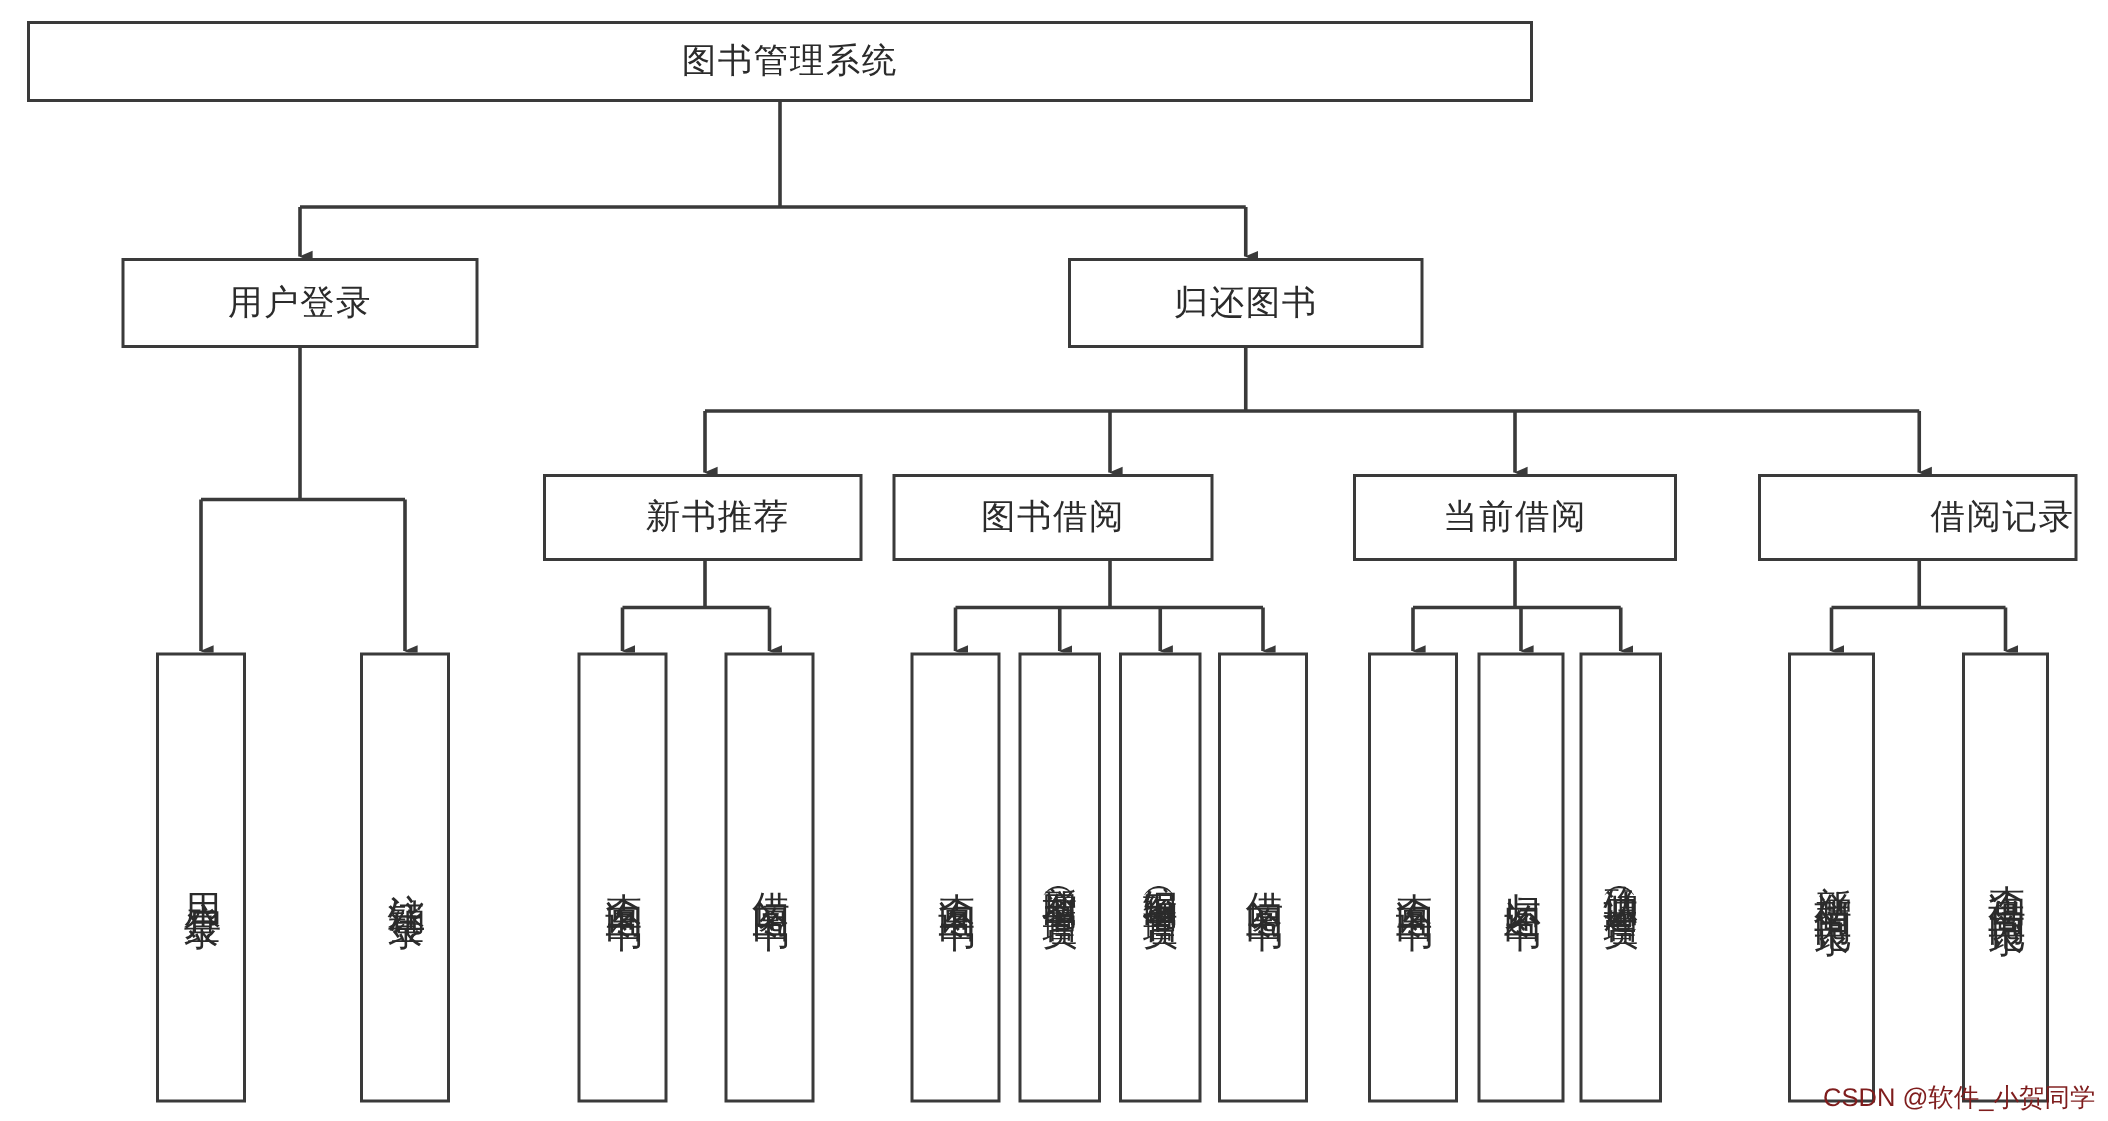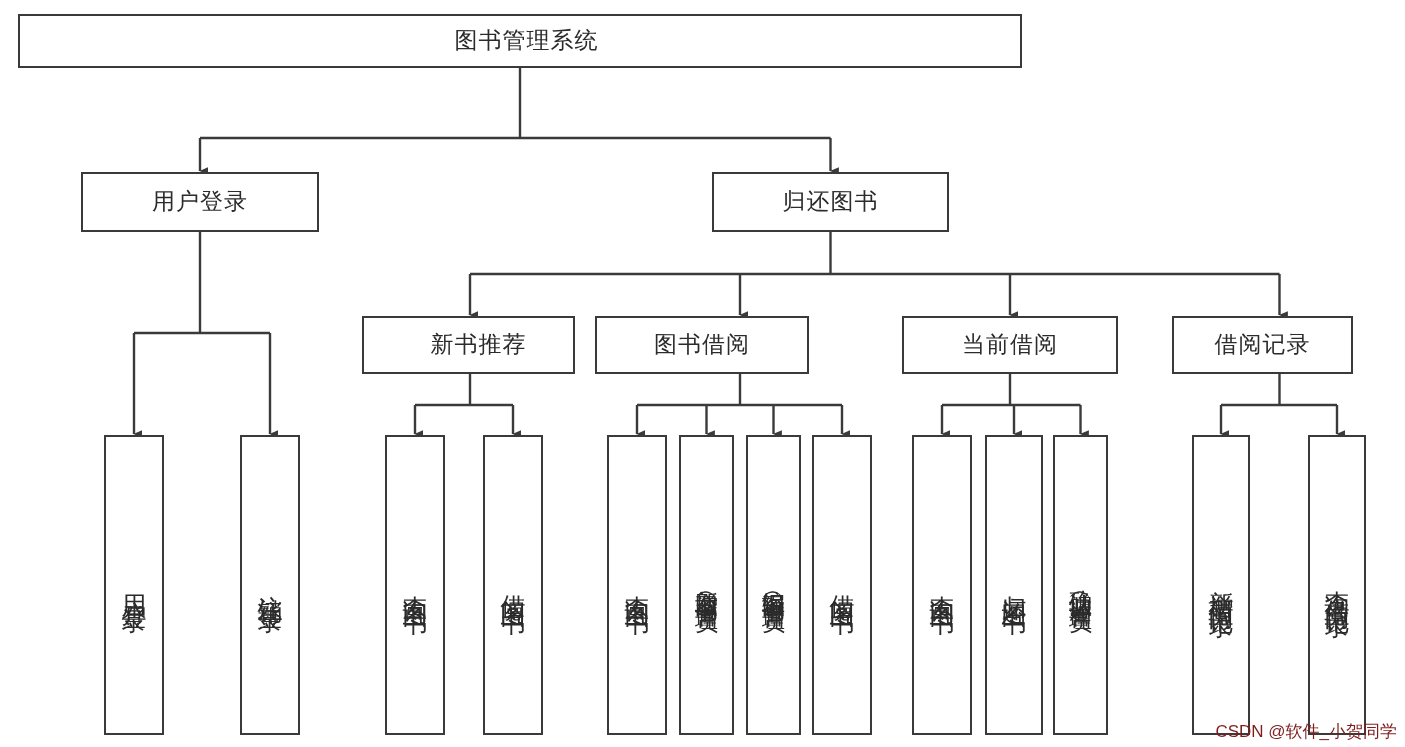--- a/index.html
+++ b/index.html
@@ -125,21 +125,21 @@
       </div>
       <div class="node horiz" style="left: 362px; top: 316px; width: 213px; height: 58px; padding-left: 20px;">
         <span class="label">新书推荐</span>
       </div>
       <div class="node horiz" style="left: 595px; top: 316px; width: 214px; height: 58px;">
         <span class="label">图书借阅</span>
       </div>
       <div class="node horiz" style="left: 902px; top: 316px; width: 216px; height: 58px;">
         <span class="label">当前借阅</span>
       </div>
-      <div class="node horiz" style="left: 1172px; top: 316px; width: 181px; height: 58px;">
+      <div class="node horiz" style="left: 1172px; top: 316px; width: 213px; height: 58px; justify-content: flex-end;">
         <span class="label">借阅记录</span>
       </div>
       <div class="node vert" style="left: 104px; top: 435px; width: 60px; height: 300px;">
         <span class="label">用户登录</span>
       </div>
       <div class="node vert" style="left: 240px; top: 435px; width: 60px; height: 300px;">
         <span class="label">注销登录</span>
       </div>
       <div class="node vert" style="left: 385px; top: 435px; width: 60px; height: 300px;">
         <span class="label">查询图书</span>

